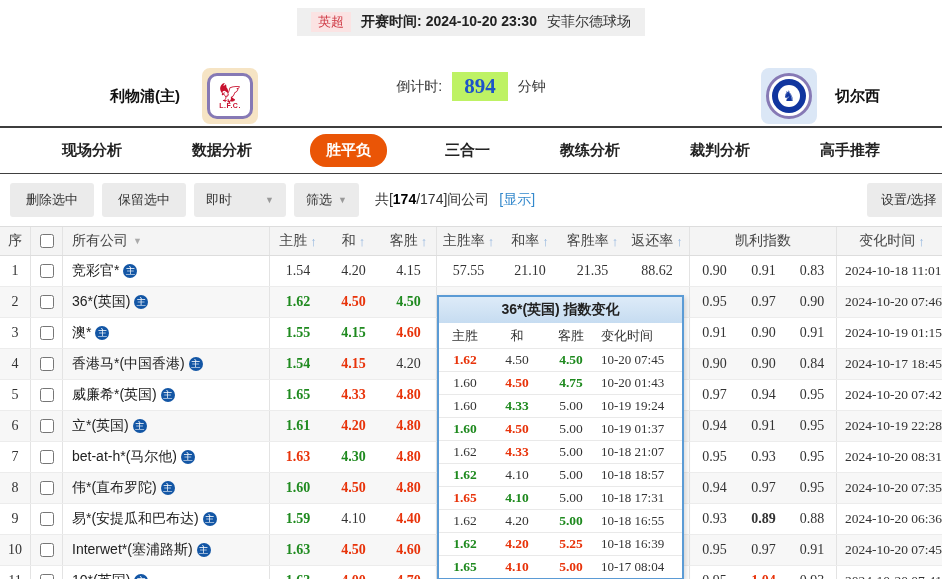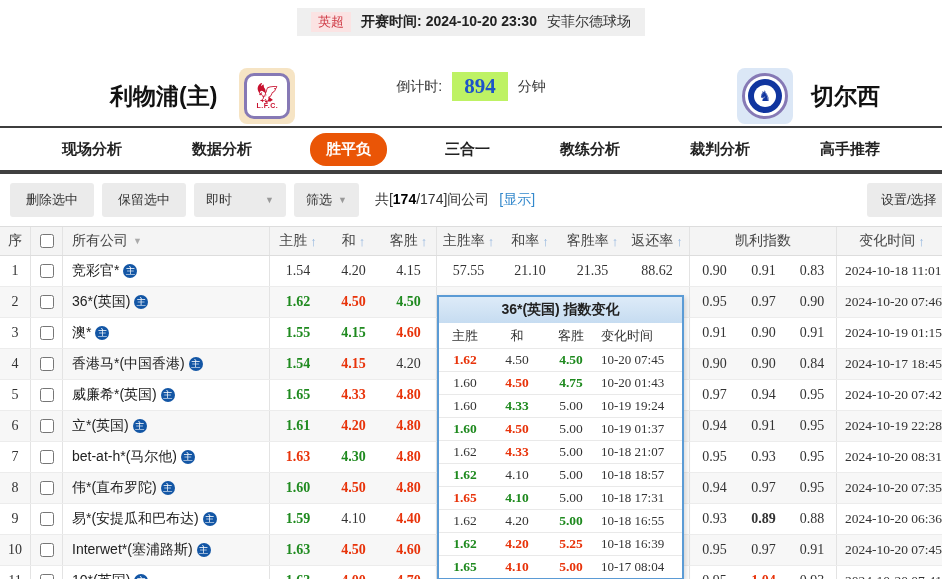--- a/index.html
+++ b/index.html
@@ -14,34 +14,34 @@
   .matchbar { position:absolute; top:8px; left:0; width:100%; display:flex; justify-content:center; }
   .matchbar-inner { background:#efefef; padding:4px 14px; display:flex; align-items:center; gap:10px; font-size:14px; }
   .league-badge { background:#fbe3e3; color:#cf3a45; padding:1px 7px; font-size:13px; }
   .kickoff { font-weight:bold; color:#222; }
   .venue { color:#333; }
 
   
   .teamsrow { position:absolute; top:40px; left:0; width:100%; height:86px; }
   .team-home { position:absolute; left:110px; top:28px; display:flex; align-items:center; gap:22px; }
   .team-away { position:absolute; right:62px; top:28px; display:flex; align-items:center; gap:18px; }
-  .team-name { font-size:23px; font-weight:bold; color:#111; }
+  .team-name { font-size:15px; font-weight:bold; color:#111; }
   .logo-box { width:56px; height:56px; border-radius:8px; display:flex; align-items:center; justify-content:center; }
   .logo-home-bg { background:#f6e4c4; }
   .logo-away-bg { background:#dbe7f6; }
   .logo-inner { width:46px; height:46px; background:#fff; border:3px solid #8679b5; border-radius:10px; display:flex; flex-direction:column; align-items:center; justify-content:center; overflow:hidden; }
   .lfc-bird { color:#c8102e; font-size:20px; line-height:18px; }
   .lfc-text { color:#c8102e; font-size:7px; font-weight:bold; letter-spacing:.5px; }
   .cfc-ring { width:34px; height:34px; border-radius:50%; background:#10359f; display:flex; align-items:center; justify-content:center; }
   .cfc-core { width:22px; height:22px; border-radius:50%; background:#fff; display:flex; align-items:center; justify-content:center; color:#10359f; font-size:14px; line-height:14px; }
   .countdown { position:absolute; left:0; right:0; top:32px; display:flex; justify-content:center; align-items:center; gap:10px; font-size:14px; }
   .cd-value { background:#bef264; color:#1d54c9; font-weight:bold; font-size:21px; padding:2px 12px; }
 
   
-  .nav { position:absolute; top:126px; left:0; width:100%; height:48px; border-top:2px solid #3d3d3d; border-bottom:4px solid #404040; display:flex; align-items:center; justify-content:center; gap:46px; background:#fff; }
+  .nav { position:absolute; top:126px; left:0; width:100%; height:48px; border-top:2px solid #3d3d3d; border-bottom:1px solid #404040; display:flex; align-items:center; justify-content:center; gap:46px; background:#fff; }
   .nav-tab { font-size:15px; font-weight:bold; color:#222; padding:6px 12px; cursor:pointer; }
   .nav-tab.active { background:#ea5506; color:#fff; border-radius:16px; padding:7px 16px; }
 
   
   .toolbar { position:absolute; top:175px; left:0; width:100%; height:49px; display:flex; align-items:center; padding-left:10px; gap:8px; background:#fff; font-size:13px; }
   .tb-btn { background:#ebebeb; border:0; border-radius:3px; padding:8px 16px; font-size:13px; color:#333; cursor:pointer; font-family:inherit; }
   .tb-select { background:#ebebeb; border-radius:3px; padding:8px 12px; width:92px; display:flex; justify-content:space-between; align-items:center; cursor:pointer; }
   .tb-filter { background:#ebebeb; border-radius:3px; padding:8px 12px; display:flex; gap:6px; align-items:center; cursor:pointer; }
   .caret { color:#999; font-size:9px; }
   .count-text { margin-left:8px; font-size:14px; color:#333; }

